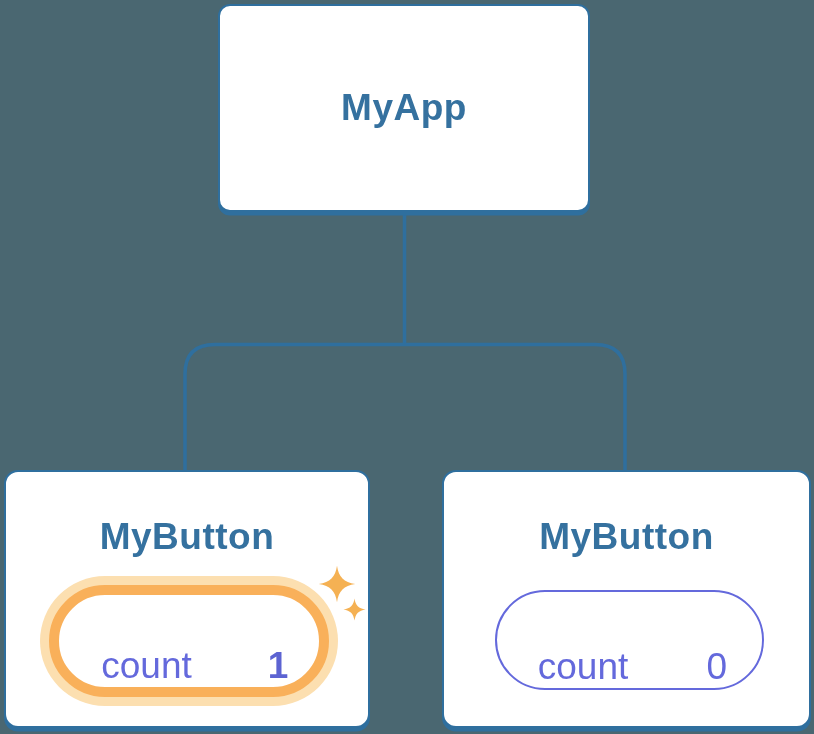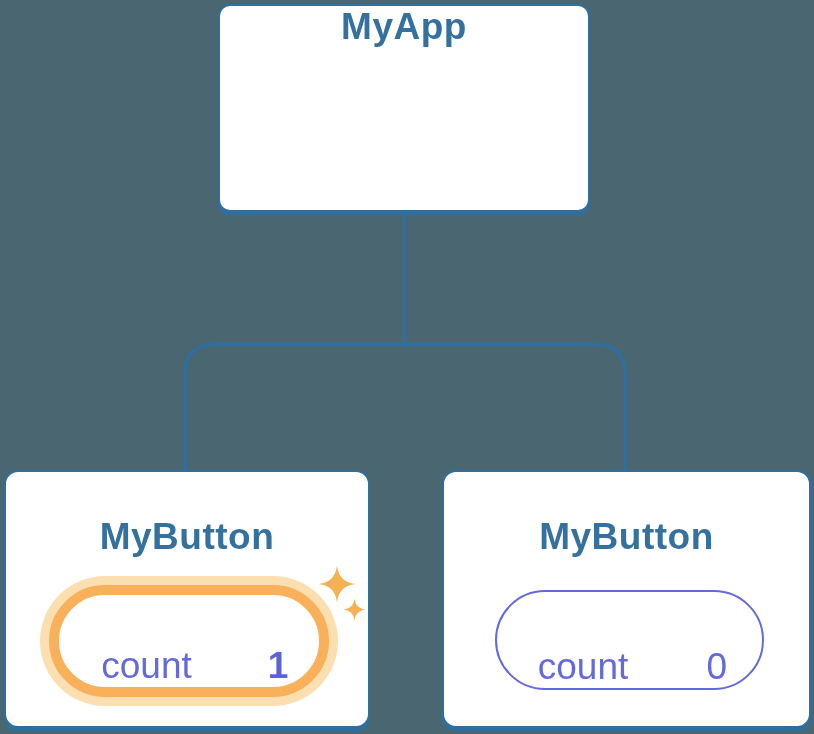--- a/index.html
+++ b/index.html
@@ -28,21 +28,21 @@
   .node{
     position:absolute;
     background:var(--node-fill);
     border:2.5px solid var(--node-border);
     box-shadow:0 3.5px 0 var(--node-border);
     z-index:1;
     box-sizing:border-box;
   }
   .node-root{
     left:218px;top:4px;width:372px;height:208px;border-radius:12px;
-    display:flex;justify-content:center;
+    display:flex;align-items:center;justify-content:center;
   }
   .node-child{
     top:470px;width:366px;height:258px;border-radius:14px;
   }
   .node-child-left{left:4px;}
   .node-child-right{left:442px;width:369px;}
 
   .node-label{
     color:var(--node-text);
     font-size:37px;font-weight:700;letter-spacing:0.5px;

